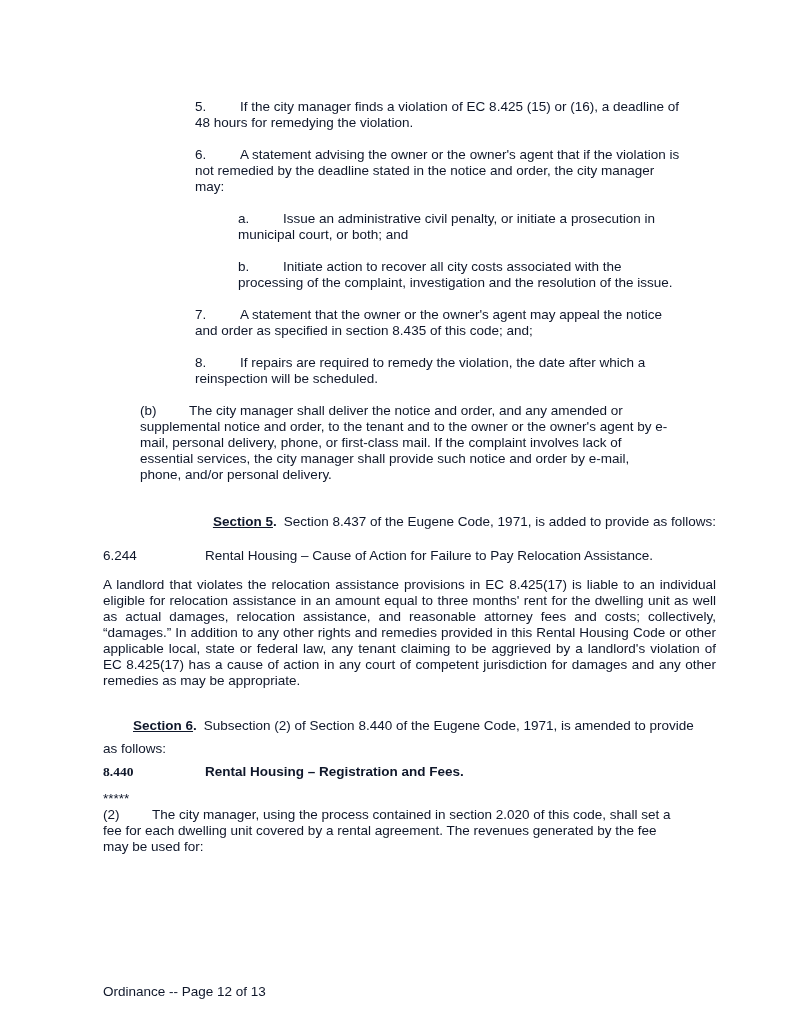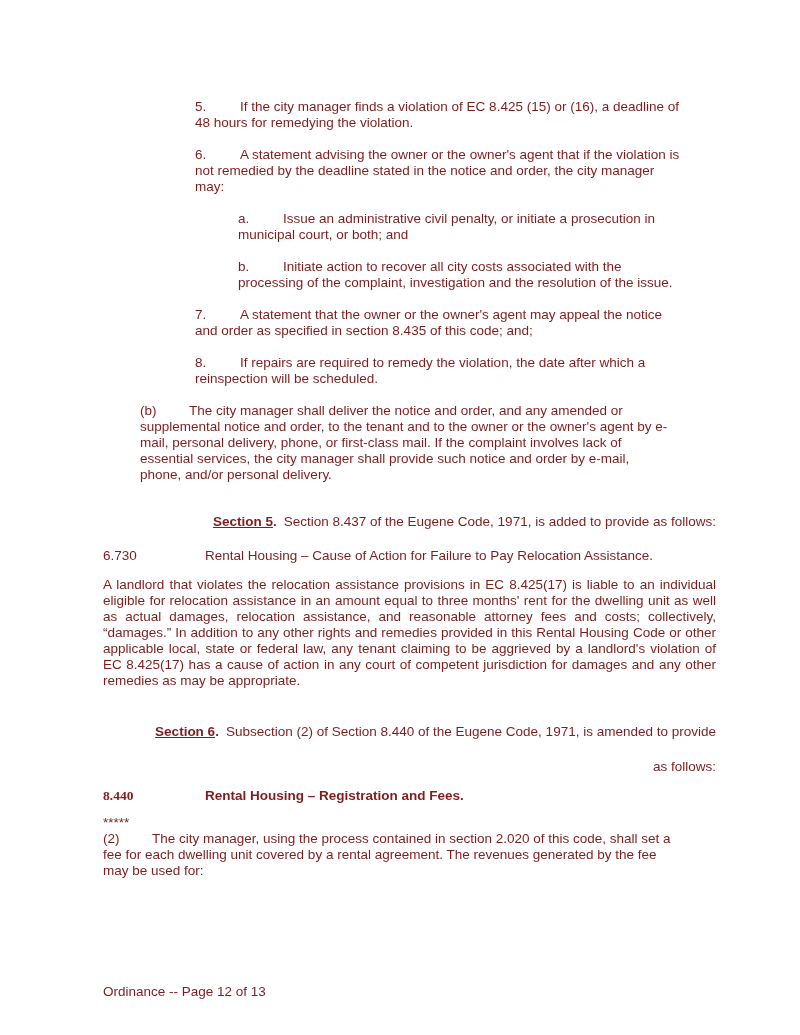--- a/index.html
+++ b/index.html
@@ -5,21 +5,21 @@
   html, body { margin: 0; padding: 0; background: #e8e8e8; }
   .page {
     position: relative;
     width: 800px;
     height: 1035px;
     margin: 0 auto;
     background: #ffffff;
     font-family: "Liberation Sans", sans-serif;
     font-size: 13.5px;
     line-height: 16px;
-    color: #7f1d1d;
+    color: #0f172a;
     overflow: hidden;
   }
   .content {
     position: absolute;
     left: 103px;
     top: 99px;
     width: 613px;
   }
   .pre { white-space: pre-line; }
   
@@ -29,21 +29,21 @@
   .li-2 { margin-left: 135px; margin-bottom: 16px; }
   .li-2 .num { display: inline-block; width: 45px; }
   
   .para-b { margin-left: 37px; margin-bottom: 0; }
   .para-b .num { display: inline-block; width: 49px; }
   
   .sec-para { margin-top: 31px; text-indent: 30px; text-align: right; }
   .sec-label { font-weight: bold; text-decoration: underline; }
   .sec-period { font-weight: bold; }
   .sec-text { margin-left: 7px; }
-  .sec-para-6 { margin-top: 25px; line-height: 35px; text-indent: 30px; text-align: right; }
+  .sec-para-6 { margin-top: 25px; line-height: 23px; text-indent: 30px; }
   
   .code-line { margin-top: 18px; }
   .code-line .num { display: inline-block; width: 102px; }
   .code-line-bold { margin-top: 4px; font-weight: bold; }
   .code-line-bold .num { display: inline-block; width: 102px; font-family: Liberation Serif, serif; }
   
   .para-justify { margin-top: 13px; text-align: justify; }
   
   .asterisks { margin-top: 11px; }
   
@@ -81,21 +81,21 @@
 reinspection will be scheduled.</span></div>
 
     <div class="para-b"><span class="num">(b)</span><span class="pre">The city manager shall deliver the notice and order, and any amended or
 supplemental notice and order, to the tenant and to the owner or the owner's agent by e-
 mail, personal delivery, phone, or first-class mail. If the complaint involves lack of
 essential services, the city manager shall provide such notice and order by e-mail,
 phone, and/or personal delivery.</span></div>
 
     <div class="sec-para"><span class="sec-label">Section 5</span><span class="sec-period">.</span><span class="sec-text">Section 8.437 of the Eugene Code, 1971, is added to provide as follows:</span></div>
 
-    <div class="code-line"><span class="num">6.730</span><span>Rental Housing – Cause of Action for Failure to Pay Relocation Assistance.</span></div>
+    <div class="code-line"><span class="num">6.244</span><span>Rental Housing – Cause of Action for Failure to Pay Relocation Assistance.</span></div>
 
     <div class="para-justify">A landlord that violates the relocation assistance provisions in EC 8.425(17) is liable to an individual eligible for relocation assistance in an amount equal to three months' rent for the dwelling unit as well as actual damages, relocation assistance, and reasonable attorney fees and costs; collectively, “damages.” In addition to any other rights and remedies provided in this Rental Housing Code or other applicable local, state or federal law, any tenant claiming to be aggrieved by a landlord's violation of EC 8.425(17) has a cause of action in any court of competent jurisdiction for damages and any other remedies as may be appropriate.</div>
 
     <div class="sec-para-6"><span class="sec-label">Section 6</span><span class="sec-period">.</span><span class="sec-text pre">Subsection (2) of Section 8.440 of the Eugene Code, 1971, is amended to provide
 as follows:</span></div>
 
     <div class="code-line-bold"><span class="num">8.440</span><span>Rental Housing – Registration and Fees.</span></div>
 
     <div class="asterisks">*****</div>
 

